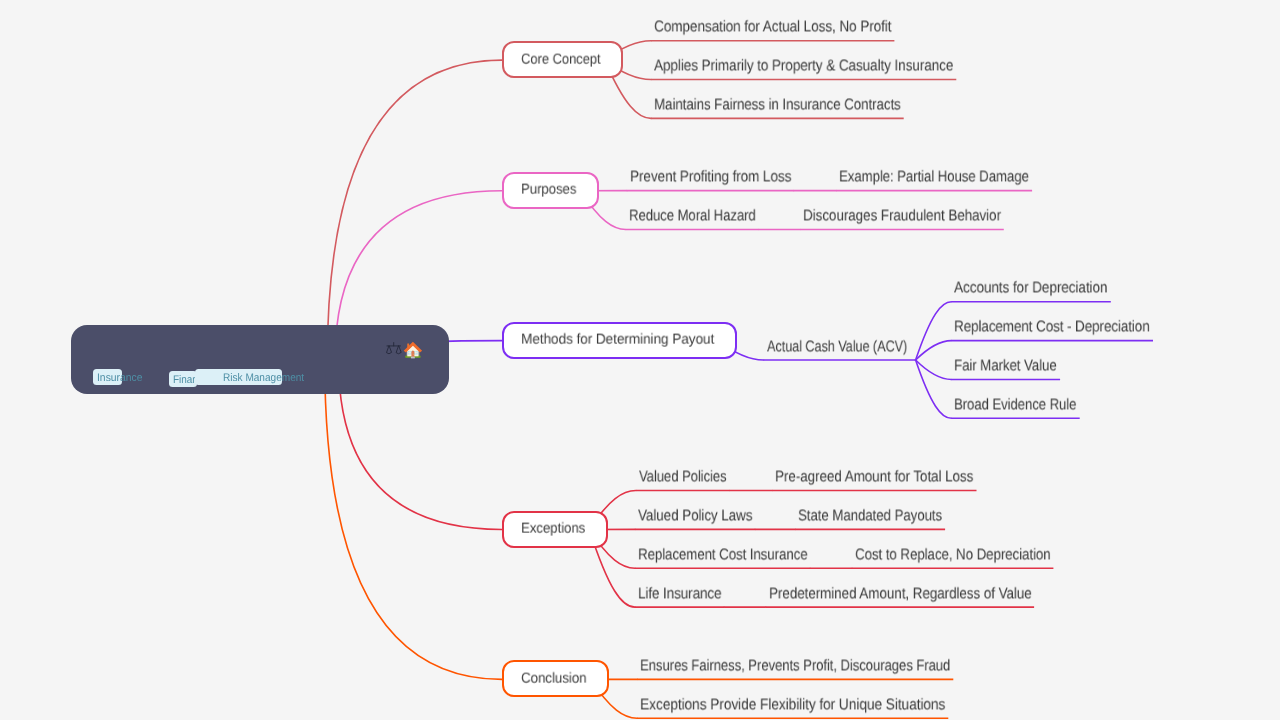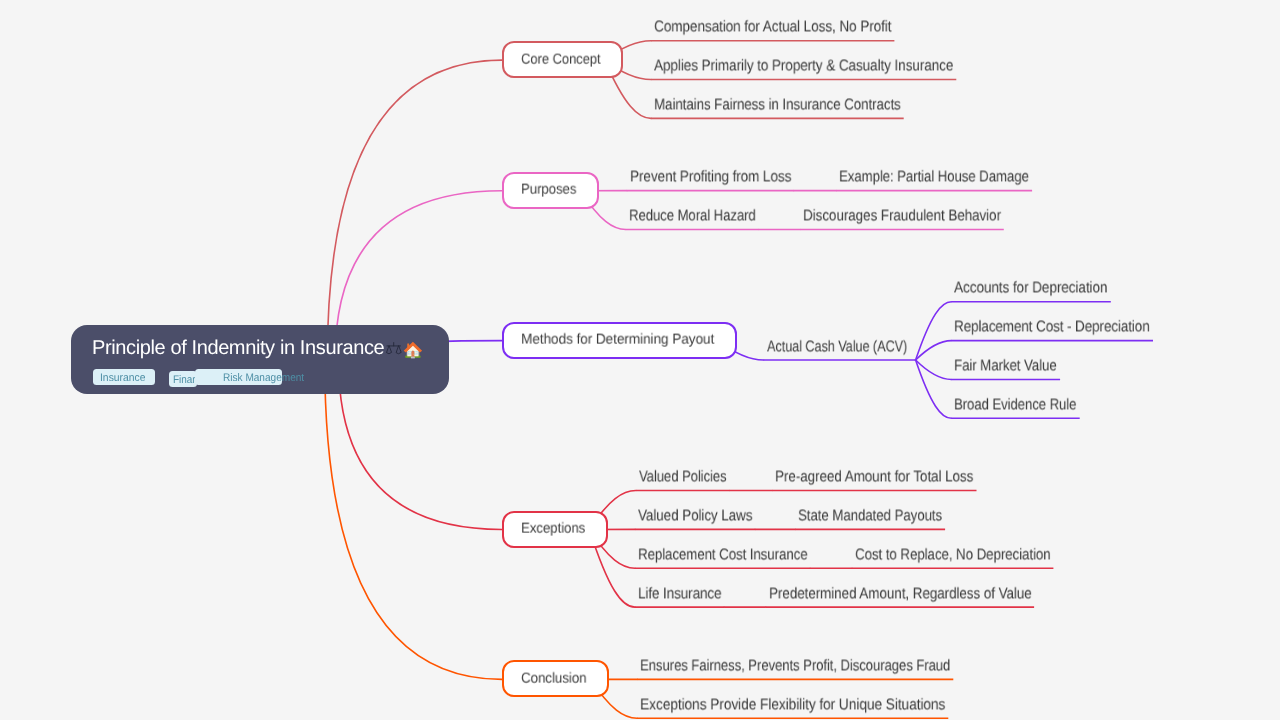--- a/index.html
+++ b/index.html
@@ -106,21 +106,20 @@
       <div class="node-label" style="left: 775.2px; top: 485.15px; transform-origin: 0px 100%; transform: translateY(-100%) scaleX(0.86902);">Pre-agreed Amount for Total Loss</div>
       <div class="node-label" style="left: 637.9px; top: 524px; transform-origin: 0px 100%; transform: translateY(-100%) scaleX(0.86728);">Valued Policy Laws</div>
       <div class="node-label" style="left: 798.1px; top: 524px; transform-origin: 0px 100%; transform: translateY(-100%) scaleX(0.85643);">State Mandated Payouts</div>
       <div class="node-label" style="left: 637.9px; top: 562.85px; transform-origin: 0px 100%; transform: translateY(-100%) scaleX(0.85613);">Replacement Cost Insurance</div>
       <div class="node-label" style="left: 854.8px; top: 562.85px; transform-origin: 0px 100%; transform: translateY(-100%) scaleX(0.85943);">Cost to Replace, No Depreciation</div>
       <div class="node-label" style="left: 637.9px; top: 601.7px; transform-origin: 0px 100%; transform: translateY(-100%) scaleX(0.86725);">Life Insurance</div>
       <div class="node-label" style="left: 768.5px; top: 601.7px; transform-origin: 0px 100%; transform: translateY(-100%) scaleX(0.86805);">Predetermined Amount, Regardless of Value</div>
       <div class="node-label" style="left: 640px; top: 673.95px; transform-origin: 0px 100%; transform: translateY(-100%) scaleX(0.8468);">Ensures Fairness, Prevents Profit, Discourages Fraud</div>
       <div class="node-label" style="left: 640px; top: 712.8px; transform-origin: 0px 100%; transform: translateY(-100%) scaleX(0.88545);">Exceptions Provide Flexibility for Unique Situations</div>
       <div id="root-node" style="left: 71.3px; top: 325px; width: 377.6px; height: 69.4px; background: rgb(75, 78, 105);"></div>
-      <div id="root-title" style="left: 91.7px; top: 358.3px; transform: translateY(-100%);">Principle of Indemnity in Insurance</div>
       <svg width="15.4" height="14.6" viewBox="0 0 64 60" style="position: absolute; left: 386.2px; top: 341.6px; overflow: visible;">
         <g fill="none" stroke="#232639" stroke-width="3.6" stroke-linejoin="round" stroke-linecap="round">
           <path d="M32 2 L32 16"></path>
           <path d="M4 16 L60 16"></path>
           <path d="M12 16 L2 44 A14 13 0 0 0 22 44 Z"></path>
           <path d="M52 16 L42 44 A14 13 0 0 0 62 44 Z"></path>
         </g>
       </svg>
       <svg width="19.8" height="19" viewBox="0 0 64 64" style="position: absolute; left: 402.6px; top: 339.6px; overflow: visible;">
         <rect x="13" y="12" width="6.5" height="18" rx="1" fill="#e8702c"></rect>
@@ -132,17 +131,17 @@
         <rect x="16" y="37" width="12" height="12" fill="#a7dced"></rect>
         <rect x="36" y="37" width="12" height="12" fill="#a7dced"></rect>
         <rect x="16" y="41.6" width="12" height="2.6" fill="#fbf2e0"></rect>
         <rect x="36" y="41.6" width="12" height="2.6" fill="#fbf2e0"></rect>
         <rect x="20.7" y="37" width="2.6" height="12" fill="#fbf2e0"></rect>
         <rect x="40.7" y="37" width="2.6" height="12" fill="#fbf2e0"></rect>
         <path d="M27 41 a5 5.4 0 0 1 10 0 L37 57 L27 57 Z" fill="#dd7a54"></path>
         <circle cx="34.6" cy="49" r="1.4" fill="#f6c24c"></circle>
         <rect x="25.5" y="56" width="13" height="6" fill="#bcc0c4"></rect>
       </svg>
-      <div class="tag" style="left: 92.8px; top: 368.6px; width: 62px;"><span style="display: inline-block; transform-origin: 0px 50%; transform: scaleX(0.94049);">Insurance</span></div>
+      <div class="tag" style="left: 92.8px; top: 368.6px; width: 29px;"><span style="display: inline-block; transform-origin: 0px 50%; transform: scaleX(0.94049);">Insurance</span></div>
       <div class="tag" style="left: 148.8px; top: 371px; width: 28px; margin-left: 20px;"><span style="display: inline-block; transform-origin: 0px 50%; transform: scaleX(0.90537);">Finance</span></div>
       <div class="tag" style="left: 195px; top: 368.6px; width: 86.8px; padding-left: 28px;"><span style="display: inline-block; transform-origin: 0px 50%; transform: scaleX(0.9156);">Risk Management</span></div>
     </div>
 </div>
 
 </body></html>

